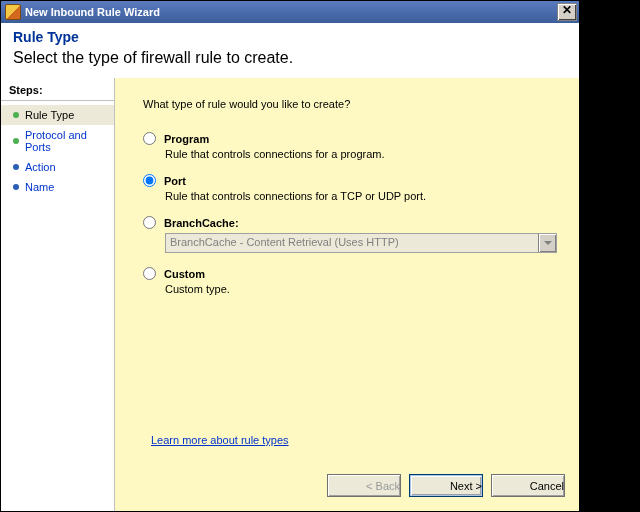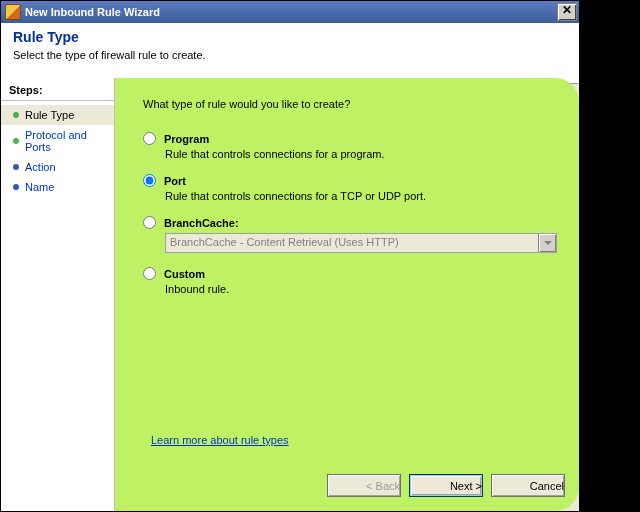--- a/index.html
+++ b/index.html
@@ -68,34 +68,33 @@
   }
   .header-area h1 {
     margin: 0 0 4px 0;
     font-size: 14px;
     font-weight: bold;
     color: #003399;
     font-family: Tahoma, Arial;
   }
   .header-area p {
     margin: 0;
-    font-size: 11px;
+    font-size: 16px;
     color: #000;
   }
 
   
   .body {
     position: absolute;
     top: 77px;
     bottom: 0;
     left: 0;
     right: 0;
     display: flex;
-    background: #bef264;
-    border-radius: 24px;
+    background: #fef9c3;
   }
   .sidebar {
     width: 168px;
     background: #fff;
     border-right: 1px solid #c0c0c0;
     box-sizing: border-box;
     padding: 4px 0 0 0;
   }
   .sidebar-heading {
     font-weight: bold;
@@ -316,21 +315,21 @@
           <div class="select-field">BranchCache - Content Retrieval (Uses HTTP)</div>
           <div class="arrow"></div>
         </div>
       </div>
 
       <div class="option">
         <div class="option-row">
           <input type="radio" name="ruletype" style="">
           <label>Custom</label>
         </div>
-        <div class="option-desc">Inbound rule.</div>
+        <div class="option-desc">Custom type.</div>
       </div>
 
       <a class="learn-link">Learn more about rule types</a>
 
       <div class="button-row">
         <button class="btn" disabled="">&lt; Back</button>
         <button class="btn default">Next &gt;</button>
         <button class="btn">Cancel</button>
       </div>
     </div>

